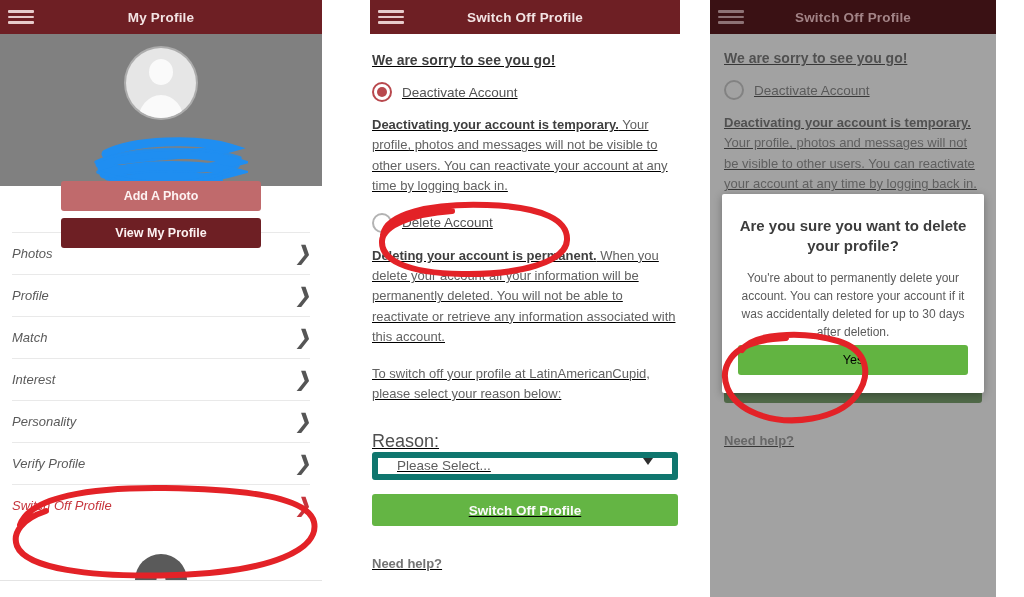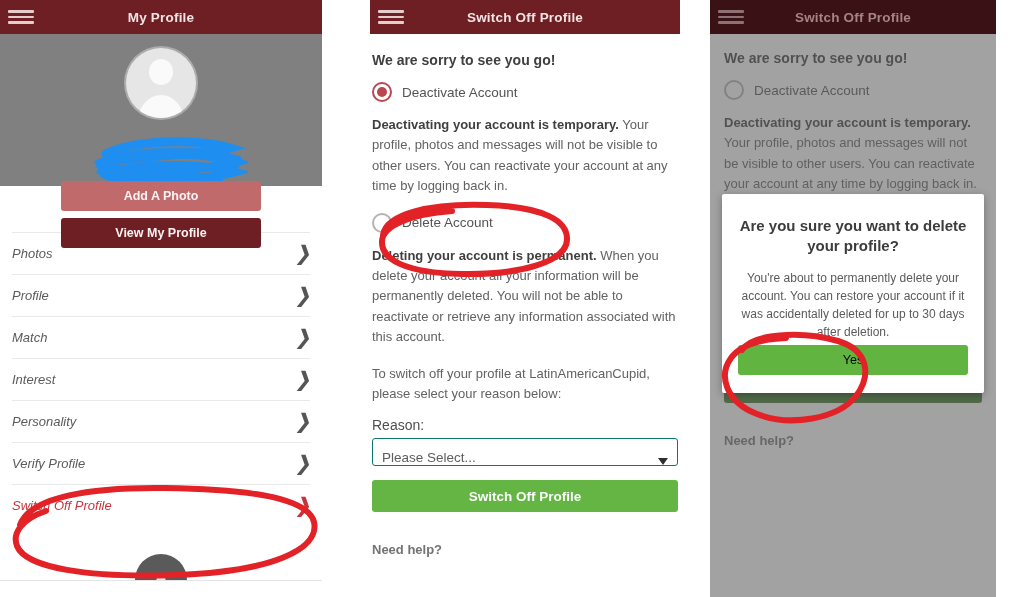--- a/index.html
+++ b/index.html
@@ -98,45 +98,45 @@
     content: ""; position: absolute; left: 50%; transform: translateX(-50%);
     bottom: 0; width: 9px; height: 5px;
     border-radius: 9px 9px 0 0; background: #f0f0f0;
   }
   .bottom-rule {
     position: absolute; left: 0; right: 0; bottom: 16px; height: 1px; background: #e4e4e4;
   }
 
   
   #panel2 { left: 370px; width: 310px; height: 597px; }
-  .form { padding: 18px 2px 0 2px; }
+  .form { padding: 18px 2px 0 2px; text-decoration: underline; }
   .sorry {
     font-size: 14px; font-weight: bold; color: #3f3f3f; margin-bottom: 14px;
   }
   .radio-row { display: flex; align-items: center; gap: 10px; margin-bottom: 13px; cursor: pointer; }
   .radio {
     width: 20px; height: 20px; border-radius: 50%;
     border: 2px solid #b3b3b3; background: #fff; flex: 0 0 auto;
     position: relative;
   }
   .radio.checked { border-color: #b8484d; }
   .radio.checked::after {
     content: ""; position: absolute; inset: 3px; border-radius: 50%; background: #b8484d;
   }
   .radio-lbl { font-size: 13.5px; color: #545454; }
   .para {
     font-size: 13px; color: #626262; line-height: 1.57; margin: 0 0 16px 0;
   }
   .para b { color: #3f3f3f; }
-  .para.tight { margin-bottom: 13px; }
-  .field-label { font-size: 14px; color: #4f4f4f; margin-bottom: 5px; }
+  .para.tight { margin-bottom: 27px; }
+  .field-label { font-size: 18px; color: #4f4f4f; }
   .select {
-    height: 28px; border: 1px solid #0f766e; border-radius: 3px; background: #fff;
-    display: flex; align-items: flex-end; justify-content: space-between;
-    padding: 0 9px; cursor: pointer;
+    height: 28px; border: 6px solid #0f766e; border-radius: 3px; background: #fff;
+    display: flex; align-items: flex-start; justify-content: space-between;
+    padding: 0 19px; cursor: pointer;
   }
   .select .val { font-size: 13.5px; color: #5d5d5d; }
   .caret {
     width: 0; height: 0; border-left: 5.5px solid transparent;
     border-right: 5.5px solid transparent; border-top: 7px solid #2e2e2e;
   }
   .btn-green {
     margin-top: 14px; width: 100%; height: 32px; border: 0; border-radius: 3px;
     background: #64b544; color: #fbfbfb; font-size: 13.5px; font-weight: bold;
     display: flex; align-items: center; justify-content: center; cursor: pointer;

